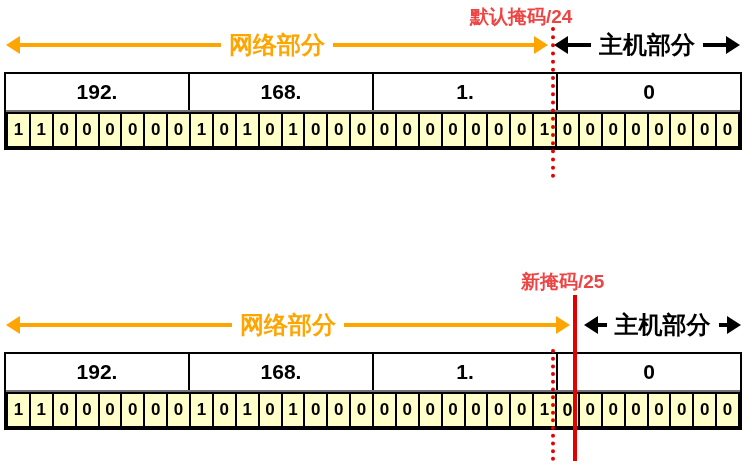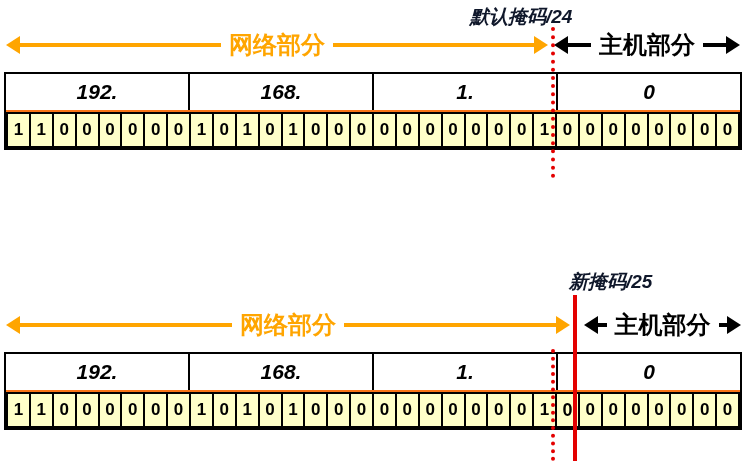--- a/index.html
+++ b/index.html
@@ -1,36 +1,36 @@
 <!DOCTYPE html>
 <html><head>
 <meta charset="utf-8">
 <style>
   html,body{margin:0;padding:0;background:#fff;}
   body{font-family:"Liberation Sans","DejaVu Sans",sans-serif;}
   .stage{position:relative;width:746px;height:467px;background:#fff;overflow:hidden;}
 
-  .diagram-title{position:absolute;font-size:19px;font-weight:700;color:#0f172a;white-space:nowrap;z-index:2;font-style:italic;}
+  .diagram-title{position:absolute;font-size:19px;font-weight:700;color:#ef4444;white-space:nowrap;z-index:2;}
 
   
   .h-arrow{position:absolute;height:20px;z-index:1;}
   .arrow-orange{color:#FFA500;}
   .arrow-black{color:#000;}
   .h-line{position:absolute;left:9px;right:9px;top:8px;height:4px;background:currentColor;}
   .h-arrow::before{content:"";position:absolute;left:0;top:1px;width:0;height:0;
      border-top:9px solid transparent;border-bottom:9px solid transparent;border-right:14px solid currentColor;}
   .h-arrow::after{content:"";position:absolute;right:0;top:1px;width:0;height:0;
      border-top:9px solid transparent;border-bottom:9px solid transparent;border-left:14px solid currentColor;}
   .h-label{position:absolute;left:50%;top:-3px;transform:translateX(-50%);
      background:#fff;padding:0 8px;font-size:24px;font-weight:700;line-height:25px;white-space:nowrap;}
 
   
   .bit-table{position:absolute;left:4px;width:738px;height:78px;border:2px solid #000;
      box-sizing:border-box;background:#fff;z-index:1;}
-  .octet-row{display:flex;height:38px;border-bottom:2px solid #f97316;box-sizing:border-box;font-style:italic;}
+  .octet-row{display:flex;height:38px;border-bottom:2px solid #737373;box-sizing:border-box;}
   .octet{flex:1;display:flex;align-items:center;justify-content:center;
      font-size:21px;font-weight:700;color:#000;border-right:2px solid #000;}
   .octet:last-child{border-right:none;}
   .bit-row{display:flex;height:36px;}
   .bit{flex:1;display:flex;align-items:center;justify-content:center;
      font-size:17px;font-weight:700;color:#000;background:#FFFFC9;
      border:2px solid #000;box-sizing:border-box;margin-right:-2px;}
   .bit:last-child{margin-right:0;}
   .bit-bold{font-weight:900;font-size:18px;}
 
@@ -97,21 +97,21 @@
           <div class="bit">0</div>
           <div class="bit">0</div>
           <div class="bit">0</div>
         </div>
     </div>
 
     <div class="vline vline-dotted" style="left:551px;top:27px;height:151px;"></div>
   </section>
 
   <section>
-    <div class="diagram-title" style="left:521px;top:269px;margin-left:48px;">新掩码/25</div>
+    <div class="diagram-title" style="left:521px;top:269px;">新掩码/25</div>
 
     <div class="h-arrow arrow-orange" style="left:6px;top:315px;width:564px;">
       <i class="h-line"></i>
       <span class="h-label" style="color:#FFA500;">网络部分</span>
     </div>
 
     <div class="h-arrow arrow-black" style="left:584px;top:315px;width:157px;">
       <i class="h-line"></i>
       <span class="h-label" style="color:#000;">主机部分</span>
     </div>

